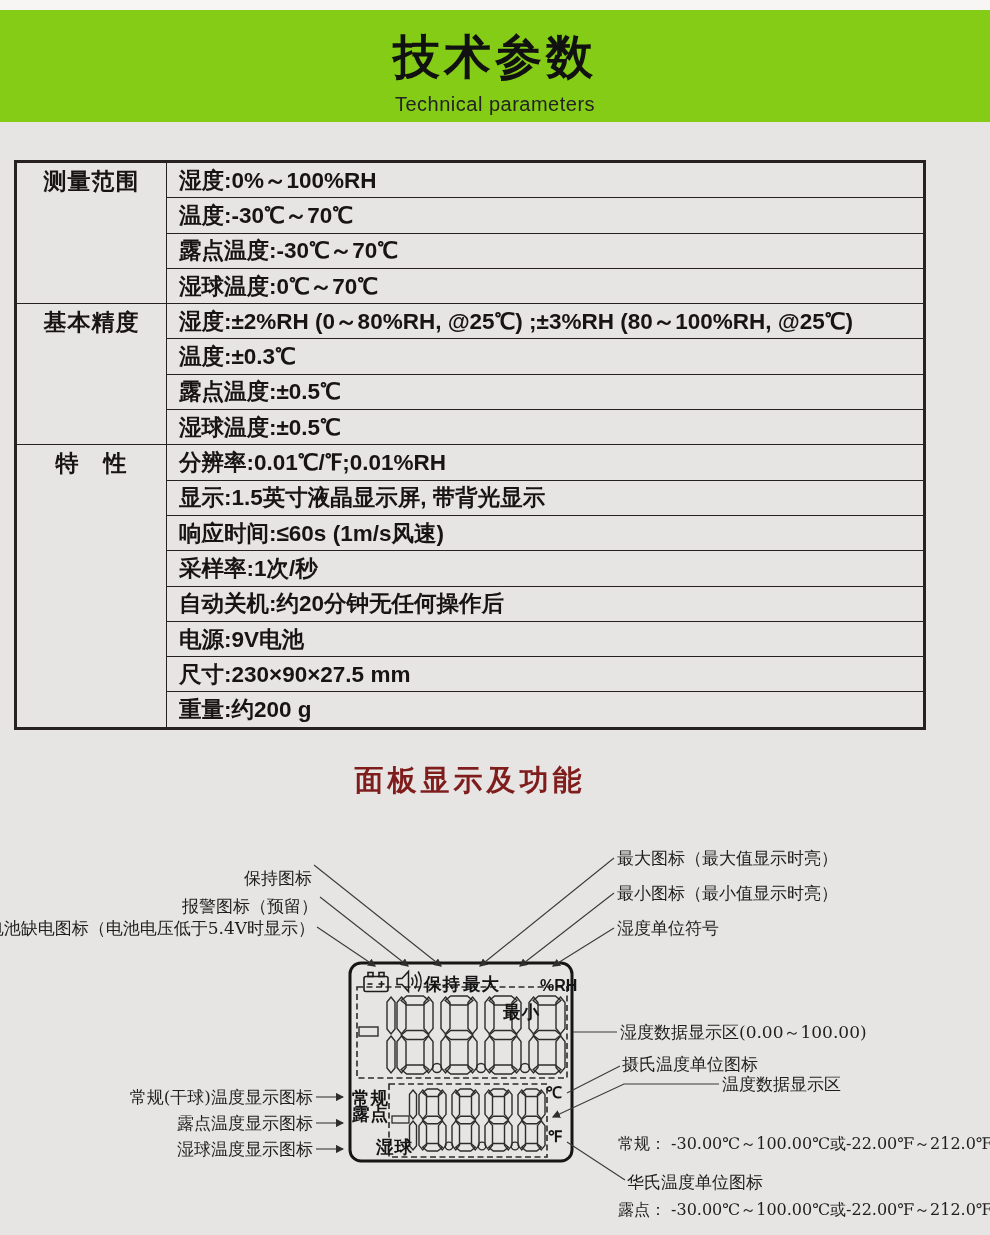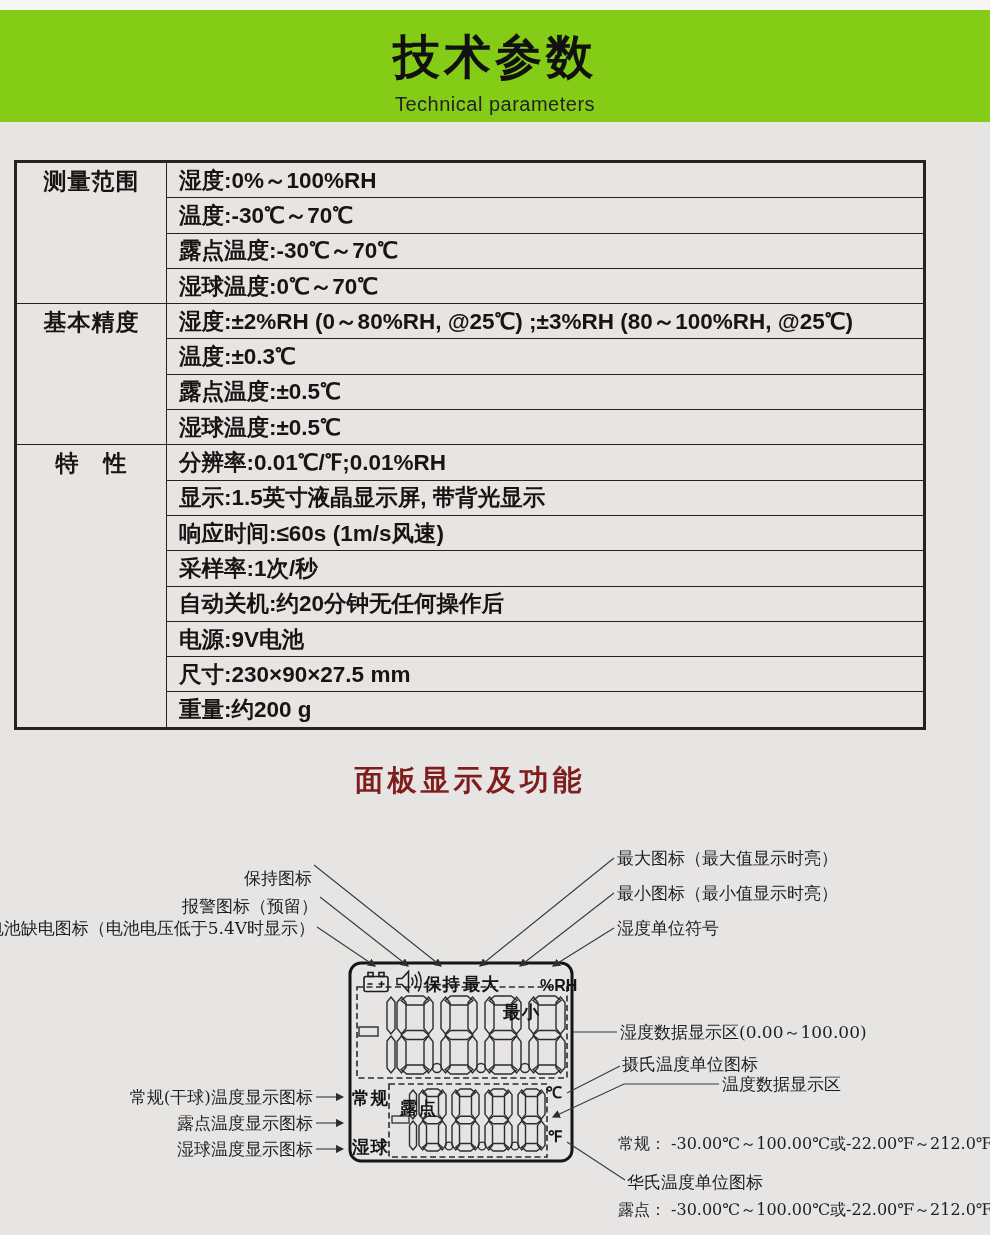--- a/index.html
+++ b/index.html
@@ -218,22 +218,22 @@
       <line x1="316" y1="1123" x2="343" y2="1123" marker-end="url(#arrow)"></line>
       <line x1="316" y1="1149" x2="343" y2="1149" marker-end="url(#arrow)"></line>
     </g>
   </svg>
 
   <div class="lcd-t" style="left:424px;top:135px;">保持</div>
   <div class="lcd-t" style="left:463px;top:135px;">最大</div>
   <div class="lcd-t" style="left:503px;top:135px;margin-top:28px;">最小</div>
   <div class="lcd-t" style="left:540px;top:136px;font-size:16px;letter-spacing:0;">%RH</div>
   <div class="lcd-t" style="left:352px;top:249px;">常规</div>
-  <div class="lcd-t" style="left:352px;top:259px;padding-left:48px;">露点</div>
-  <div class="lcd-t" style="left:352px;top:298px;">湿球</div>
+  <div class="lcd-t" style="left:352px;top:265px;">露点</div>
+  <div class="lcd-t" style="left:352px;top:298px;padding-left:24px;">湿球</div>
   <div class="lcd-u" style="left:546px;top:244px;">℃</div>
   <div class="lcd-u" style="left:548px;top:288px;">℉</div>
 
   <div class="co r" style="right:678px;top:28px;">保持图标</div>
   <div class="co r" style="right:672px;top:56px;">报警图标（预留）</div>
   <div class="co r" style="right:675px;top:78px;">电池缺电图标（电池电压低于5.4V时显示）</div>
   <div class="co r" style="right:677px;top:247px;">常规(干球)温度显示图标</div>
   <div class="co r" style="right:677px;top:273px;">露点温度显示图标</div>
   <div class="co r" style="right:677px;top:299px;">湿球温度显示图标</div>
 

